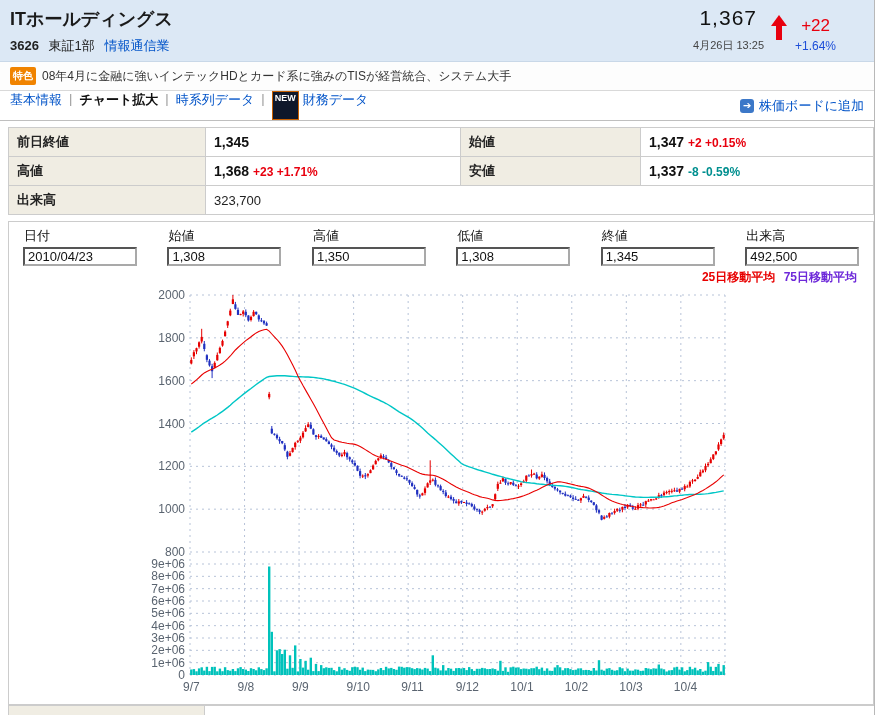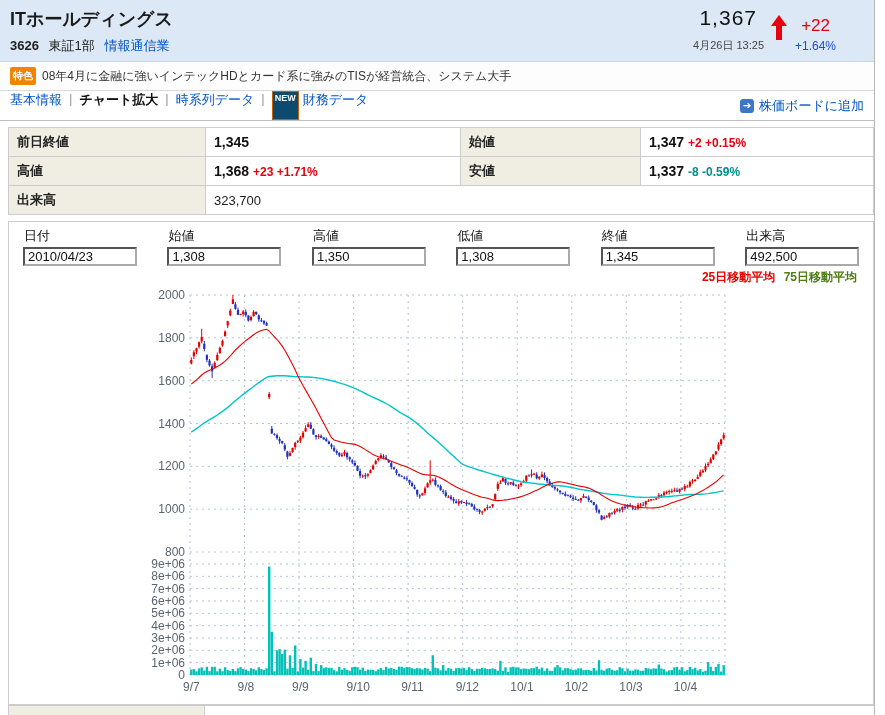--- a/index.html
+++ b/index.html
@@ -27,21 +27,21 @@
 
   
   .feat { height:29px; border-bottom:1px solid #d9d9d9; display:flex; align-items:center; padding:0 10px; background:#fdfdfd; }
   .badge-feat { background:#f08300; color:#fff; font-size:10px; font-weight:bold; padding:2px 3px; border-radius:2px; margin-right:6px; flex:none; }
   .feat-txt { font-size:12px; color:#333; }
 
   
   .nav { position:relative; height:30px; border-bottom:1px solid #bfbfbf; display:flex; padding:0 10px; font-size:13px; }
   .nav .sep { color:#999; margin:0 7px; }
   .nav .cur { font-weight:bold; color:#111; }
-  .badge-new { background:#0c4a6e; border:1px solid #c85f00; color:#fff; font-size:9px; font-weight:bold; padding:1px 2px; margin-right:4px; vertical-align:1px; }
+  .badge-new { background:#0f172a; border:1px solid #c85f00; color:#fff; font-size:9px; font-weight:bold; padding:1px 2px; margin-right:4px; vertical-align:1px; }
   .add-board { position:absolute; right:10px; top:6px; font-size:13px; display:flex; align-items:center; }
   .ab-icon { width:14px; height:14px; background:#3c78c8; border-radius:3px; color:#fff; font-size:10px; line-height:14px; text-align:center; margin-right:5px; }
 
   
   table.sum { border-collapse:collapse; margin:6px 0 0 8px; width:866px; table-layout:fixed; }
   table.sum th, table.sum td { border:1px solid #ccc; height:29px; font-size:13px; text-align:left; padding:0 8px; }
   table.sum th { background:#f0ede3; font-weight:bold; width:197px; }
   table.sum td.v1 { width:255px; }
   table.sum th.h2 { width:180px; }
   .val { font-weight:bold; font-size:14px; color:#111; }
@@ -154,21 +154,21 @@
         <label>終値</label>
         <input type="text" value="1,345" style="">
       </span>
       <span class="fld">
         <label>出来高</label>
         <input type="text" value="492,500" style="">
       </span>
     </div>
     <div class="legend-row">
       <span class="lg25" style="color: rgb(232, 0, 0);">25日移動平均</span>
-      <span class="lg75" style="color: #4d7c0f;">75日移動平均</span>
+      <span class="lg75" style="color: #6d28d9;">75日移動平均</span>
     </div>
     <svg class="chart" id="chart-svg" width="864" height="421">
         <line x1="181" y1="11" x2="716" y2="11" stroke="#b7c3d8" stroke-width="1" stroke-dasharray="2,4"></line>
         <text x="176" y="15" font-size="12" fill="#5a6470" text-anchor="end">2000</text>
         <line x1="181" y1="53.833333333333336" x2="716" y2="53.833333333333336" stroke="#b7c3d8" stroke-width="1" stroke-dasharray="2,4"></line>
         <text x="176" y="57.833333333333336" font-size="12" fill="#5a6470" text-anchor="end">1800</text>
         <line x1="181" y1="96.66666666666667" x2="716" y2="96.66666666666667" stroke="#b7c3d8" stroke-width="1" stroke-dasharray="2,4"></line>
         <text x="176" y="100.66666666666667" font-size="12" fill="#5a6470" text-anchor="end">1600</text>
         <line x1="181" y1="139.5" x2="716" y2="139.5" stroke="#b7c3d8" stroke-width="1" stroke-dasharray="2,4"></line>
         <text x="176" y="143.5" font-size="12" fill="#5a6470" text-anchor="end">1400</text>

